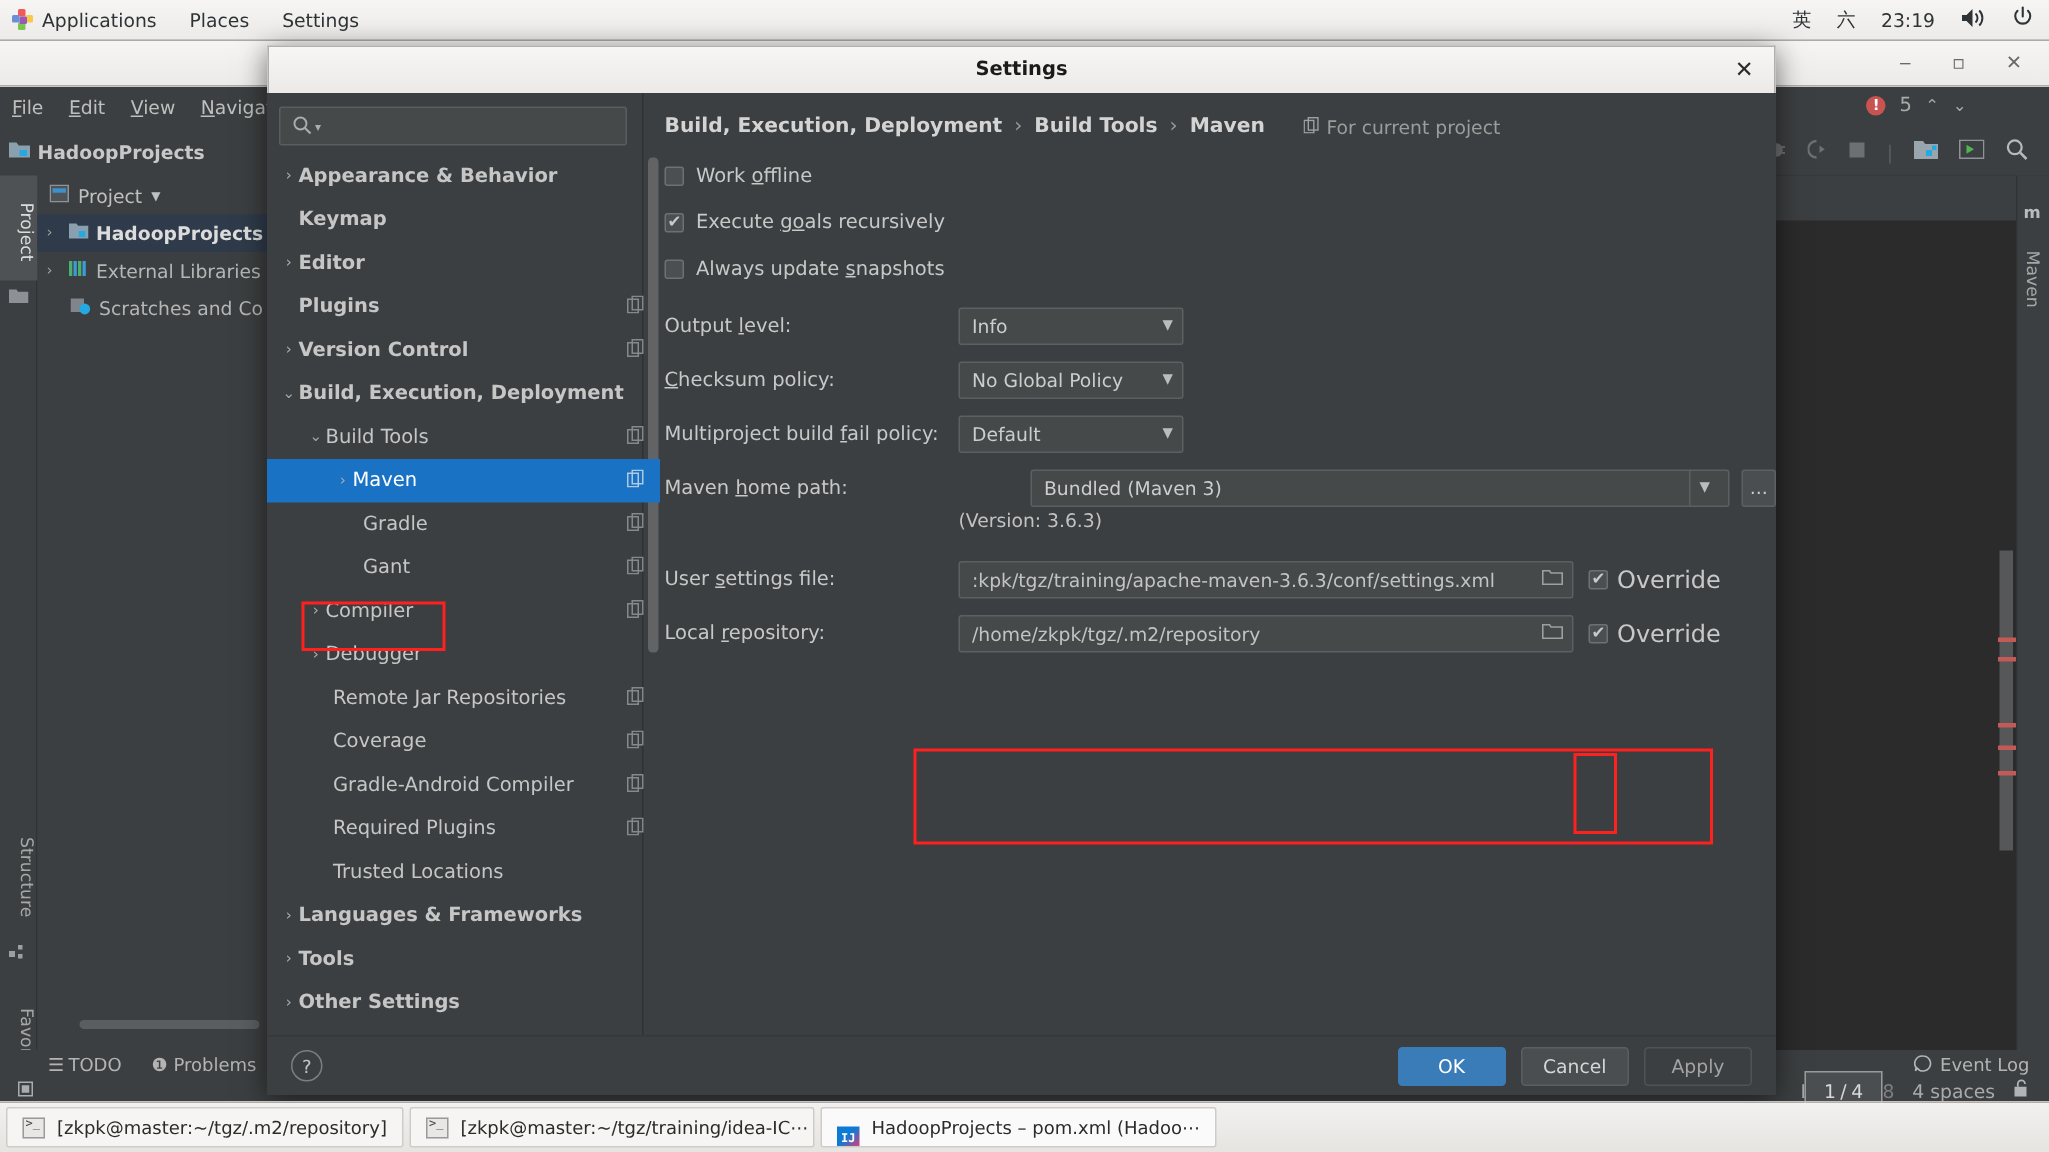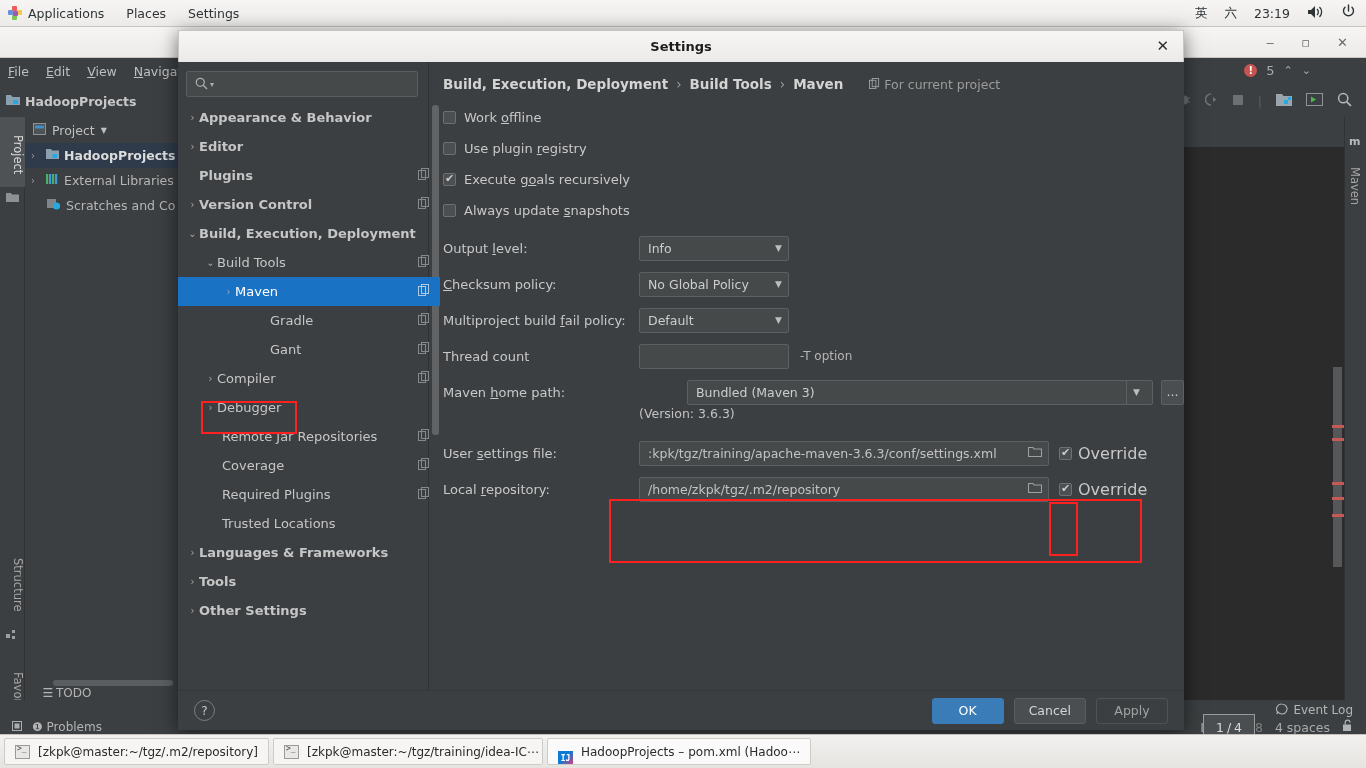--- a/index.html
+++ b/index.html
@@ -87,21 +87,21 @@
   .rvtab { color: #a7a7a7; font-size: 11.5px; writing-mode: vertical-rl; position: absolute; top: 50px; left: 3px; }
 
   .ed-scrollbar { position: absolute; right: 22px; top: 340px; width: 12px; height: 200px; }
   .ed-thumb { position: absolute; left: 1px; top: 0; width: 9px; height: 200px; background: #555759; }
   .ed-mark { position: absolute; left: 0; width: 12px; height: 3px; background: #c45a56; }
 
   .ide-statusbar {
     position: absolute; left: 0; bottom: 0; width: 1366px; height: 34px; background: #3c3f41;
   }
   .sb-row1 { position: absolute; left: 0; top: 0; width: 1366px; height: 20px; display: flex; align-items: center; }
-  .sb-todo { display: flex; align-items: center; gap: 20px; padding-left: 32px; color: #b4b4b4; font-size: 12px; flex-direction: column; }
+  .sb-todo { display: flex; align-items: center; gap: 20px; padding-left: 32px; color: #b4b4b4; font-size: 12px; }
   .sb-eventlog { margin-left: auto; display: flex; align-items: center; gap: 5px; padding-right: 13px; color: #b4b4b4; font-size: 12px; }
   .sb-row2 { position: absolute; left: 0; top: 20px; width: 1366px; height: 14px; display:flex; align-items:center; }
   .sb-right { margin-left: auto; display: flex; align-items: center; gap: 12px; padding-right: 12px; color: #aaaaaa; font-size: 12.5px; }
   .sb-dim { color: #7e7e7e; }
 
   
   .dialog {
     position: absolute; left: 178px; top: 30px; width: 1006px; height: 700px;
     background: #3c3f41; box-shadow: 0 3px 18px rgba(0,0,0,.55);
   }
@@ -129,21 +129,21 @@
     height: 29px; display: flex; align-items: center; color: #c6c6c6; font-size: 13px;
     padding-right: 10px; position: relative; white-space: nowrap;
   }
   .sitem .caret { width: 13px; font-size: 10px; color: #a8a8a8; flex: 0 0 13px; text-align: center;}
   .sitem.bold .lbl { font-weight: bold; }
   .sitem.sel { background: #1a72c4; color: #ffffff; }
   .sitem .copyicon { margin-left: auto; opacity: .75; }
   .lv0 { padding-left: 8px; }
   .lv1 { padding-left: 26px; }
   .lv2 { padding-left: 44px; }
-  .lv3 { padding-left: 92px; }
+  .lv3 { padding-left: 64px; }
   .tree-scroll { position: absolute; right: 1px; top: 2px; width: 7px; height: 330px; background: #616365; border-radius: 3px;}
 
   .dlg-right { flex: 1; position: relative; }
   .crumbs { display: flex; align-items: center; gap: 8px; padding: 14px 0 0 14px; color: #d4d4d4; font-size: 13.5px; font-weight: bold;}
   .crumbs .sep { color: #9a9a9a; font-weight: normal; }
   .crumbs .forproj { margin-left: 18px; font-weight: normal; color: #9c9c9c; font-size: 12.5px; display:flex; align-items:center; gap:4px;}
 
   .chk-row { display: flex; align-items: center; gap: 8px; padding-left: 14px; height: 31px; color: #c8c8c8; font-size: 13px; }
   .cbox { width: 13px; height: 13px; border: 1px solid #6e7173; background: #4b4f51; border-radius: 2px; position: relative; flex: 0 0 13px;}
   .cbox.on::after { content: "✔"; position: absolute; left: 1px; top: -2px; font-size: 11px; color: #c9c9c9; }
@@ -485,20 +485,24 @@
         </div>
 
         <div class="settree">
           <div class="tree-scroll"></div>
 
           <div class="sitem bold lv0">
             <span class="caret">›</span>
             <span class="lbl">Appearance &amp; Behavior</span>
           </div>
 
+          <div class="sitem bold lv0">
+            <span class="caret"></span>
+            <span class="lbl">Keymap</span>
+          </div>
 
           <div class="sitem bold lv0">
             <span class="caret">›</span>
             <span class="lbl">Editor</span>
           </div>
 
           <div class="sitem bold lv0">
             <span class="caret"></span>
             <span class="lbl">Plugins</span>
             <span class="copyicon">
@@ -596,20 +600,29 @@
           <div class="sitem lv2">
             <span class="lbl">Coverage</span>
             <span class="copyicon">
               <svg width="12" height="12" viewBox="0 0 12 12">
                   <rect x="0.5" y="2.5" width="7" height="9" fill="none" stroke="#9ea2a5"></rect>
                   <rect x="3.5" y="0.5" width="7" height="9" fill="none" stroke="#9ea2a5"></rect>
                 </svg>
             </span>
           </div>
 
+          <div class="sitem lv2">
+            <span class="lbl">Gradle-Android Compiler</span>
+            <span class="copyicon">
+              <svg width="12" height="12" viewBox="0 0 12 12">
+                  <rect x="0.5" y="2.5" width="7" height="9" fill="none" stroke="#9ea2a5"></rect>
+                  <rect x="3.5" y="0.5" width="7" height="9" fill="none" stroke="#9ea2a5"></rect>
+                </svg>
+            </span>
+          </div>
 
           <div class="sitem lv2">
             <span class="lbl">Required Plugins</span>
             <span class="copyicon">
               <svg width="12" height="12" viewBox="0 0 12 12">
                   <rect x="0.5" y="2.5" width="7" height="9" fill="none" stroke="#9ea2a5"></rect>
                   <rect x="3.5" y="0.5" width="7" height="9" fill="none" stroke="#9ea2a5"></rect>
                 </svg>
             </span>
           </div>
@@ -654,24 +667,20 @@
             <span>For current project</span>
           </span>
         </div>
 
         <div style="margin-top:10px;">
           <div class="chk-row">
             <span class="cbox"></span>
             <span><span>Work </span><span class="u">o</span><span>ffline</span></span>
           </div>
           <div class="chk-row">
-            <span class="cbox"></span>
-            <span><span>Use plugin </span><span class="u">r</span><span>egistry</span></span>
-          </div>
-          <div class="chk-row">
             <span class="cbox on"></span>
             <span><span>Execute </span><span class="u">go</span><span>als recursively</span></span>
           </div>
           <div class="chk-row">
             <span class="cbox"></span>
             <span><span>Always update </span><span class="u">s</span><span>napshots</span></span>
           </div>
         </div>
 
         <div class="frow" style="margin-top:4px;">
@@ -691,27 +700,20 @@
         </div>
 
         <div class="frow">
           <span class="flabel"><span>Multiproject build </span><span class="u">f</span><span>ail policy:</span></span>
           <div class="combo" style="width:150px;">
             <span>Default</span>
             <span class="arr">▼</span>
           </div>
         </div>
 
-        <div class="frow">
-          <span class="flabel">Thread count</span>
-          <div class="tinput" style="width:150px;">
-            <span></span>
-          </div>
-          <span class="hint">-T option</span>
-        </div>
 
         <div class="frow">
           <span class="flabel"><span>Maven </span><span class="u">h</span><span>ome path:</span></span>
           <div class="combo" style="width:466px;margin-left:48px;">
             <span>Bundled (Maven 3)</span>
             <span class="arr" style="border-left:1px solid #5c6062; height:100%; display:flex; align-items:center; padding:0 6px; margin-left:auto;">▼</span>
           </div>
           <div class="btn-dots">…</div>
         </div>
 

